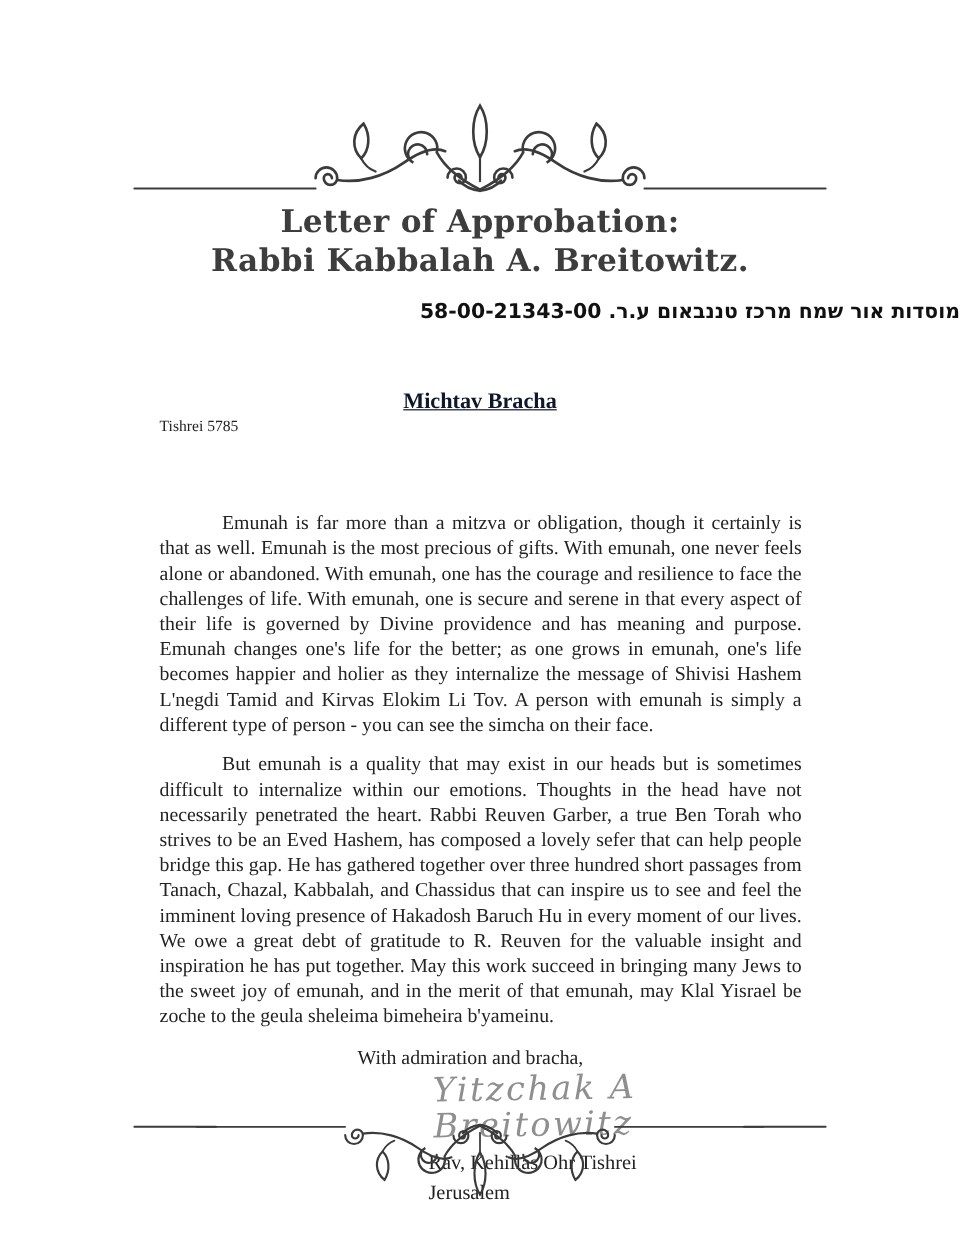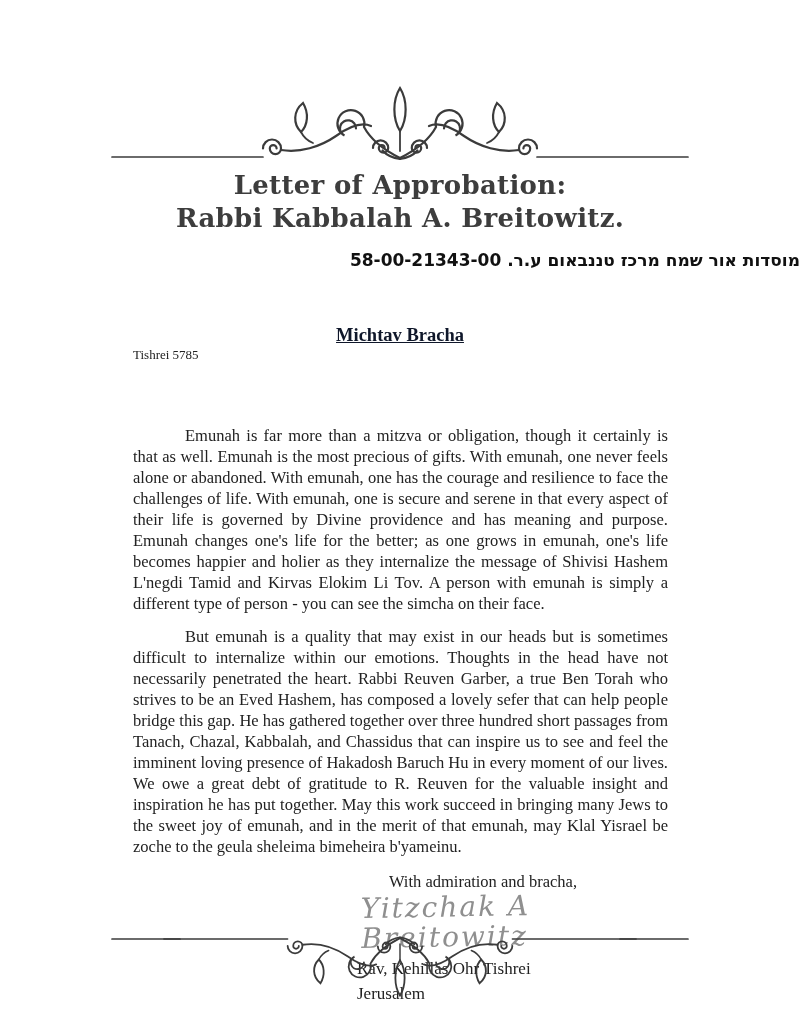--- a/index.html
+++ b/index.html
@@ -22,21 +22,21 @@
   .heading{
     position:absolute;top:325px;left:0;width:100%;text-align:center;
     font-weight:bold;font-size:18.5px;text-decoration:underline;color:#0f172a;
   }
   .date{position:absolute;top:347px;left:133px;font-size:13px;color:#222222;}
   .bodytxt{
     position:absolute;top:377px;left:133px;width:535px;
     font-size:16.5px;line-height:21px;text-align:justify;color:#222222;margin-top:48px;
   }
   .para{margin:0 0 12px 0;text-indent:52px;}
-  .closing{margin:14px 0 2px 165px;text-align:center;text-indent:0;}
+  .closing{margin:14px 0 2px 165px;text-align:left;text-indent:0;}
   .script{
     margin:2px 0 2px 228px;text-align:left;
     font-family:"DejaVu Serif",serif;font-style:italic;
     font-size:28px;line-height:30px;color:#8f8f8f;letter-spacing:2px;
     transform:rotate(-1deg);transform-origin:left center;
   }
   .sig{margin-left:224px;font-size:17px;line-height:25px;text-align:left;}
 </style>
 </head>
 <body>

